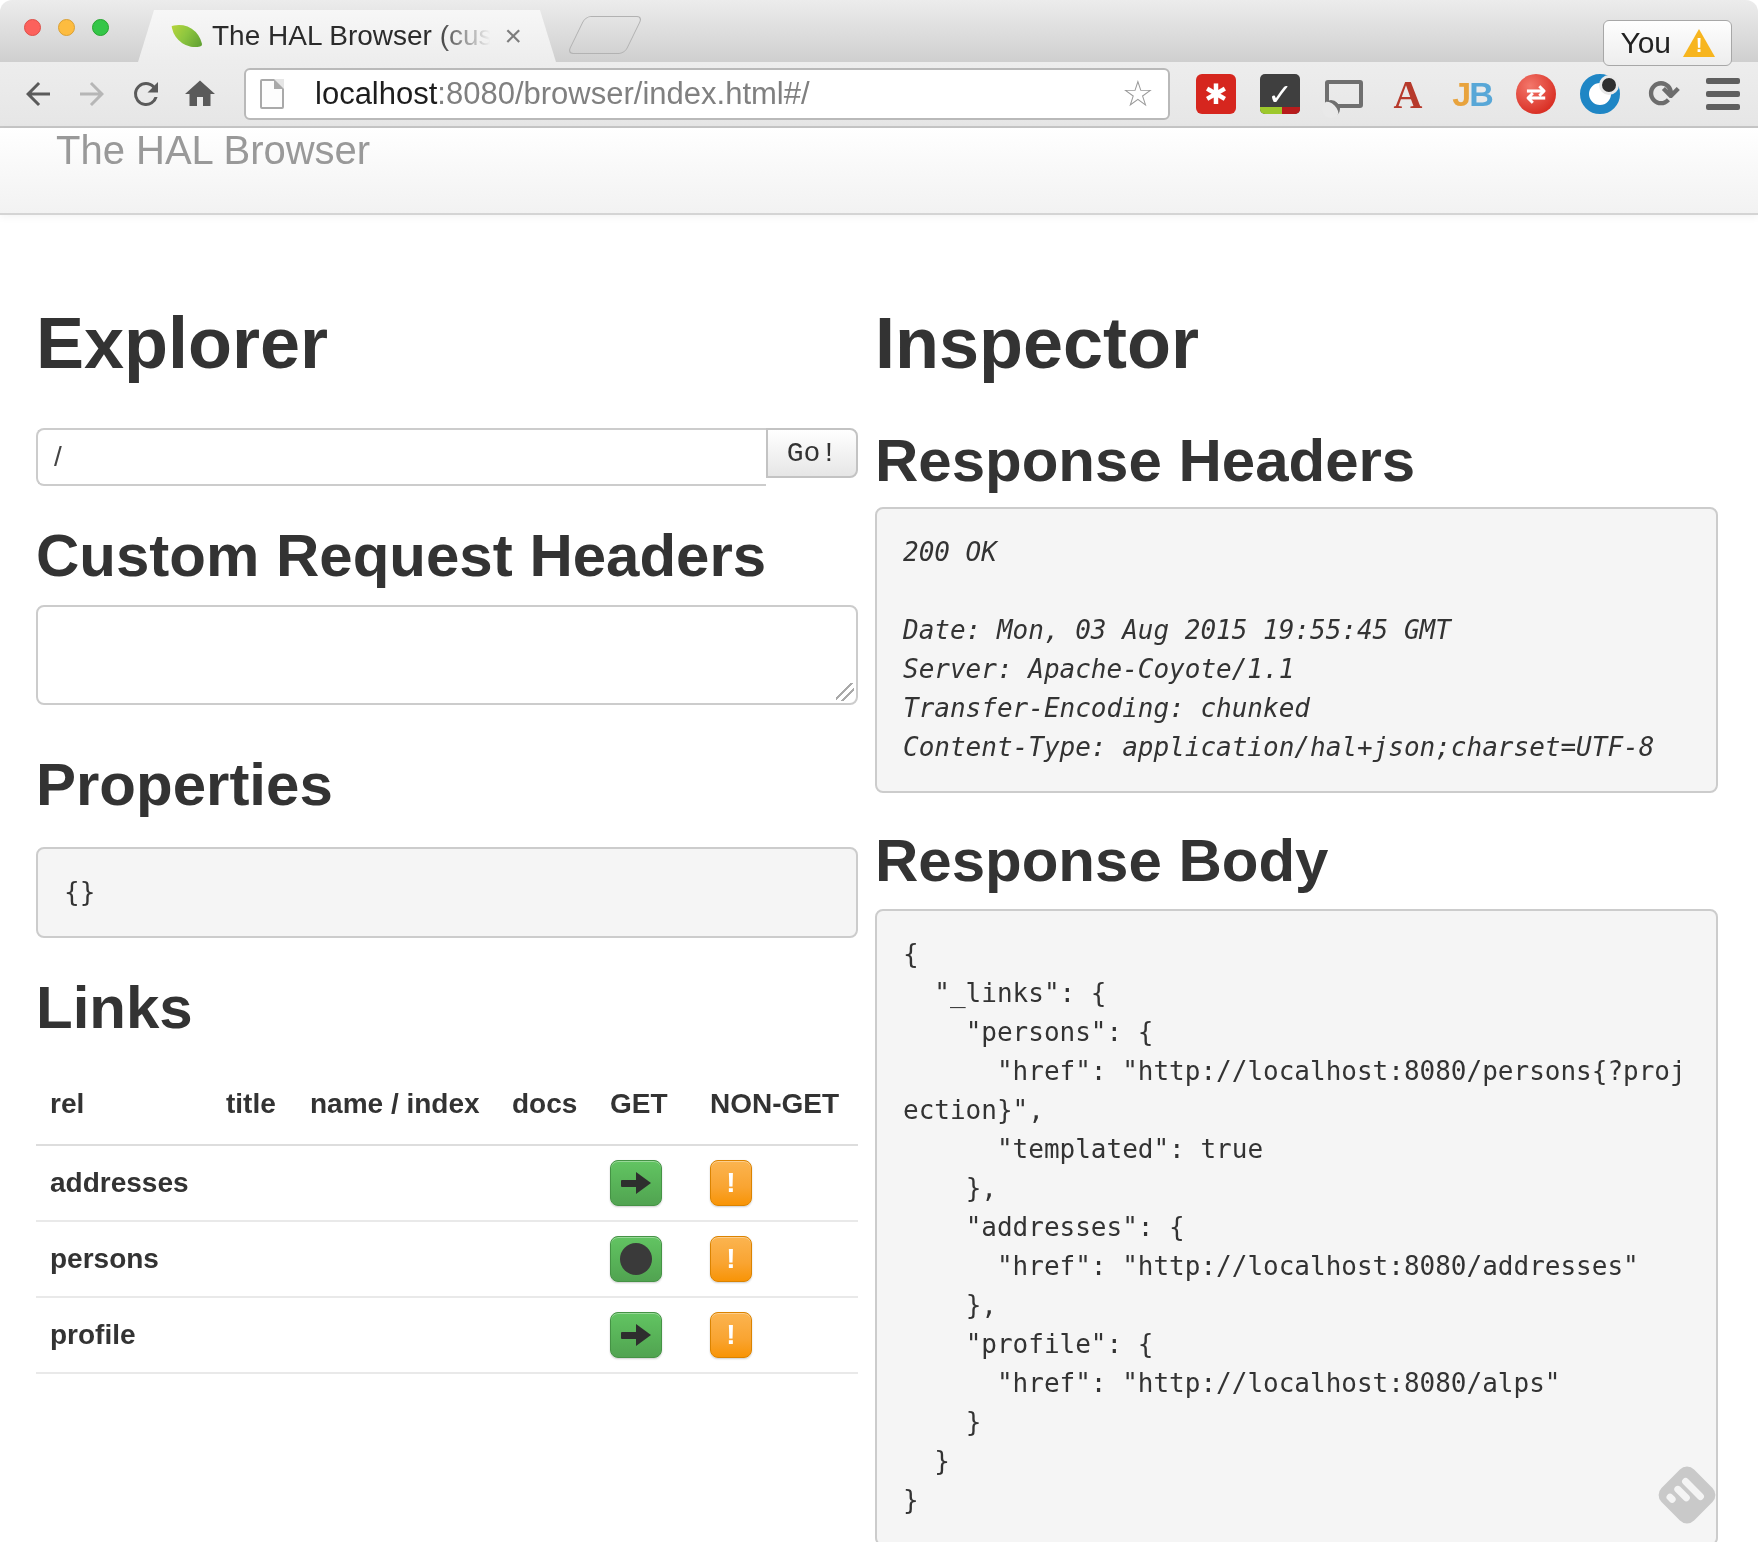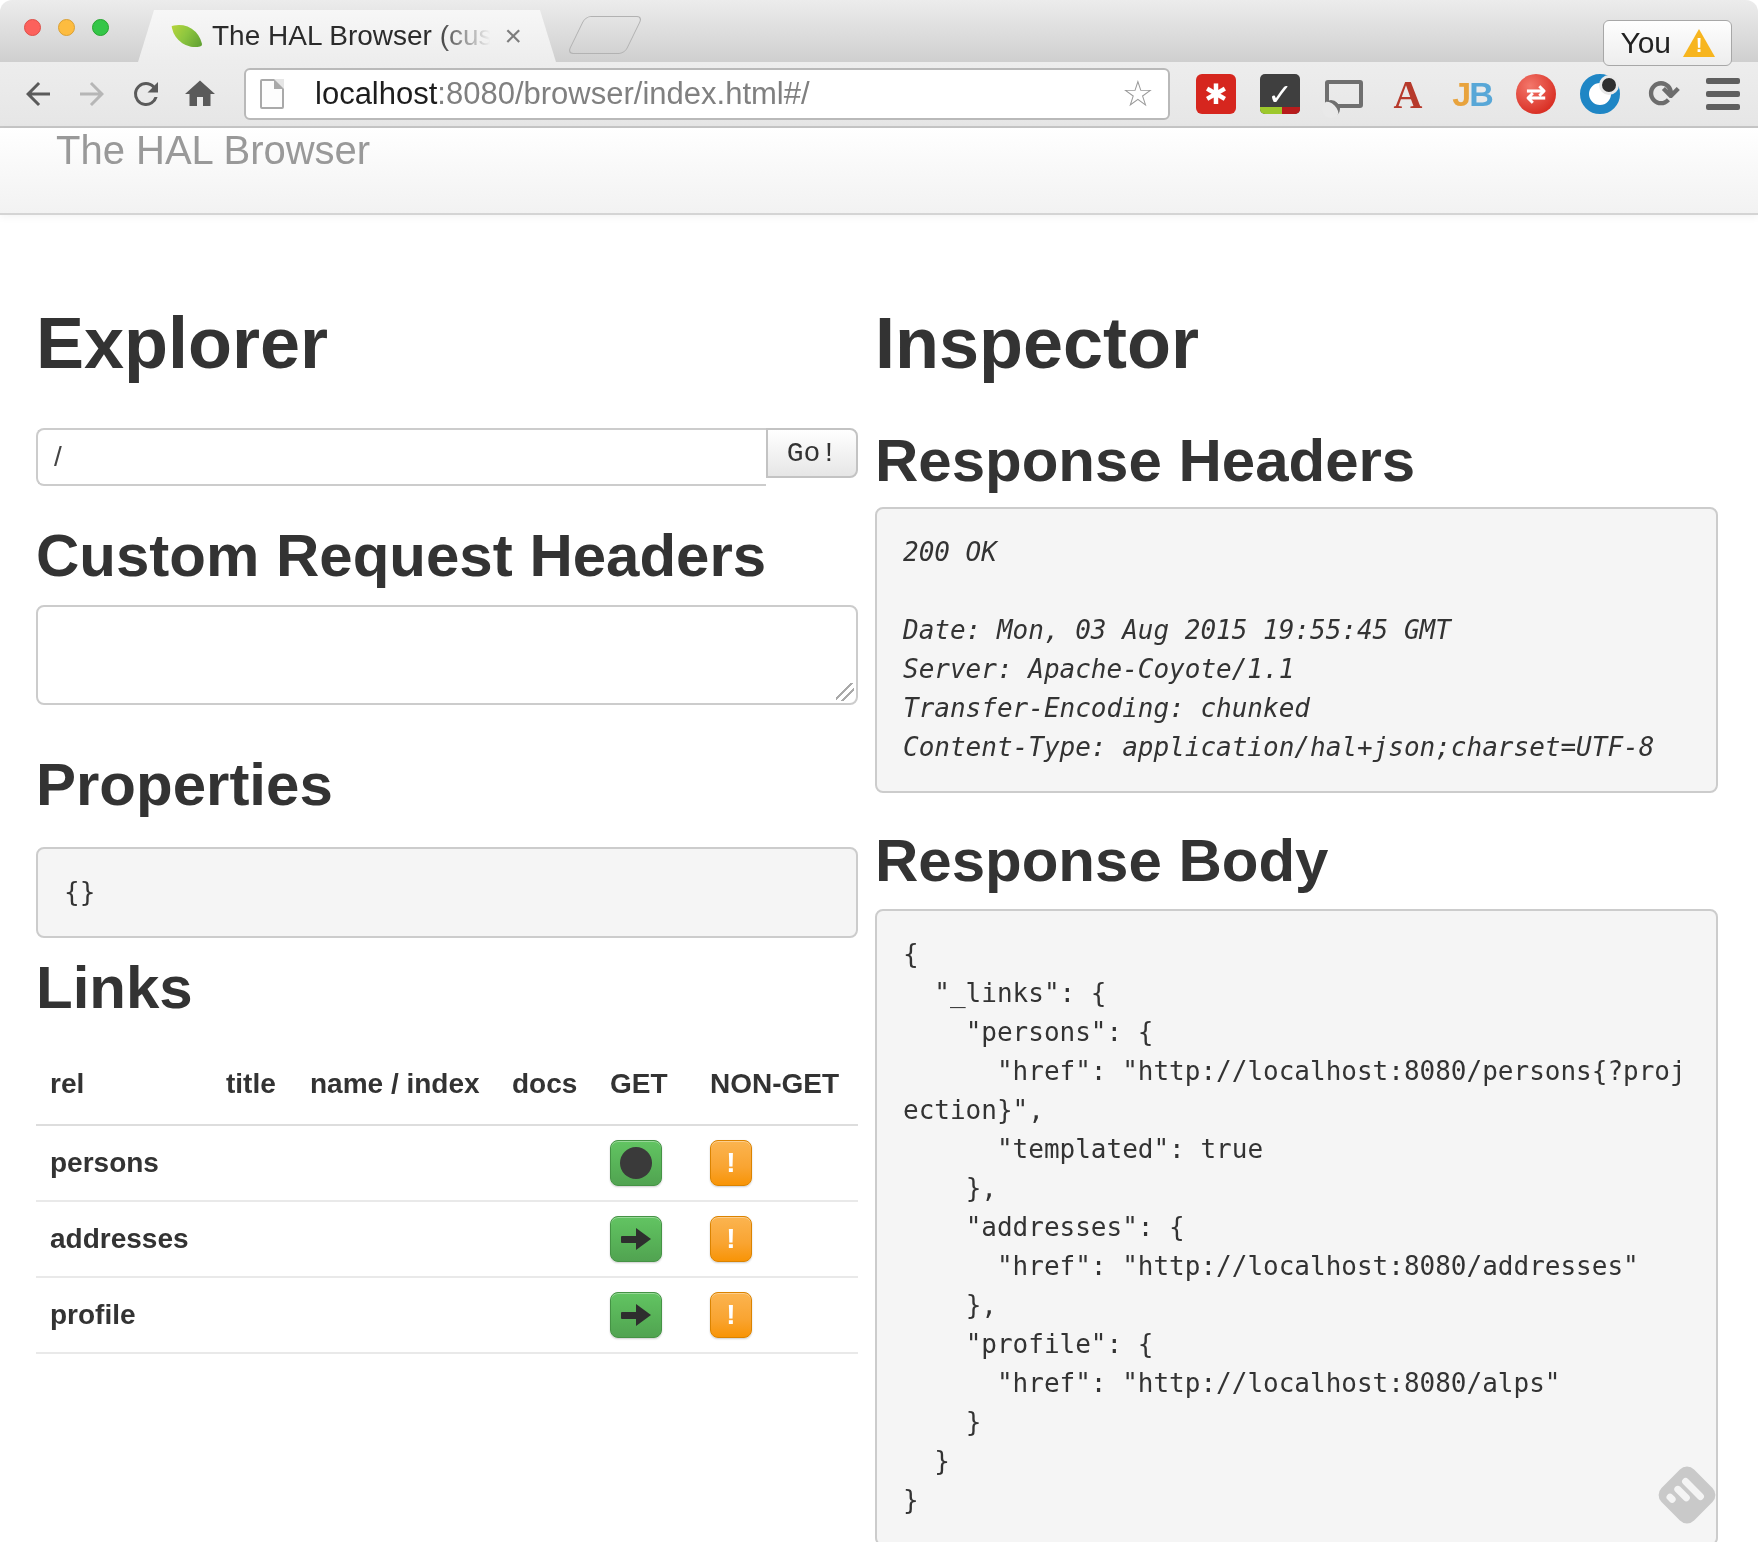--- a/index.html
+++ b/index.html
@@ -113,21 +113,21 @@
         transparent 62%, #a9a9a9 62% 70%, transparent 70%);
   }
 
   .hdr-props { margin-top:44px; }
   pre.block { background:#f5f5f5; border:2px solid #ccc; border-radius:8px;
     padding:24px 26px; font-family:"DejaVu Sans Mono", monospace;
     font-size:26px; line-height:39px; color:#333;
     white-space:pre-wrap; word-break:break-all; }
   .props-pre { margin-top:26px; }
 
-  .hdr-links { margin-top:14px; }
+  .hdr-links { margin-top:34px; }
   table.links { width:100%; border-collapse:collapse; margin-top:30px; font-size:28px; }
   table.links th { text-align:left; font-weight:bold; padding:14px 14px 24px 14px;
     border-bottom:2px solid #ddd; }
   table.links td { padding:14px; border-bottom:2px solid #e9e9e9; height:75px; }
   td.rel-cell { font-weight:bold; }
   col.c-rel{width:176px;} col.c-title{width:84px;} col.c-name{width:202px;}
   col.c-docs{width:98px;} col.c-get{width:100px;}
 
   .btn-get { display:inline-flex; width:52px; height:46px; border-radius:8px;
     align-items:center; justify-content:center;
@@ -270,38 +270,38 @@
           <th>rel</th>
           <th>title</th>
           <th>name / index</th>
           <th>docs</th>
           <th>GET</th>
           <th>NON-GET</th>
         </tr>
       </thead>
       <tbody>
         <tr>
+          <td class="rel-cell">addresses</td>
+          <td></td>
+          <td></td>
+          <td></td>
+          <td><span class="btn-get">
+                <span class="glyph arrow"></span>
+              </span></td>
+          <td><span class="btn-nonget">
+                <span class="glyph exclamation"></span>
+              </span></td>
+        </tr>
+        <tr>
           <td class="rel-cell">persons</td>
           <td></td>
           <td></td>
           <td></td>
           <td><span class="btn-get">
                 <span class="glyph question"></span>
-              </span></td>
-          <td><span class="btn-nonget">
-                <span class="glyph exclamation"></span>
-              </span></td>
-        </tr>
-        <tr>
-          <td class="rel-cell">addresses</td>
-          <td></td>
-          <td></td>
-          <td></td>
-          <td><span class="btn-get">
-                <span class="glyph arrow"></span>
               </span></td>
           <td><span class="btn-nonget">
                 <span class="glyph exclamation"></span>
               </span></td>
         </tr>
         <tr>
           <td class="rel-cell">profile</td>
           <td></td>
           <td></td>
           <td></td>

